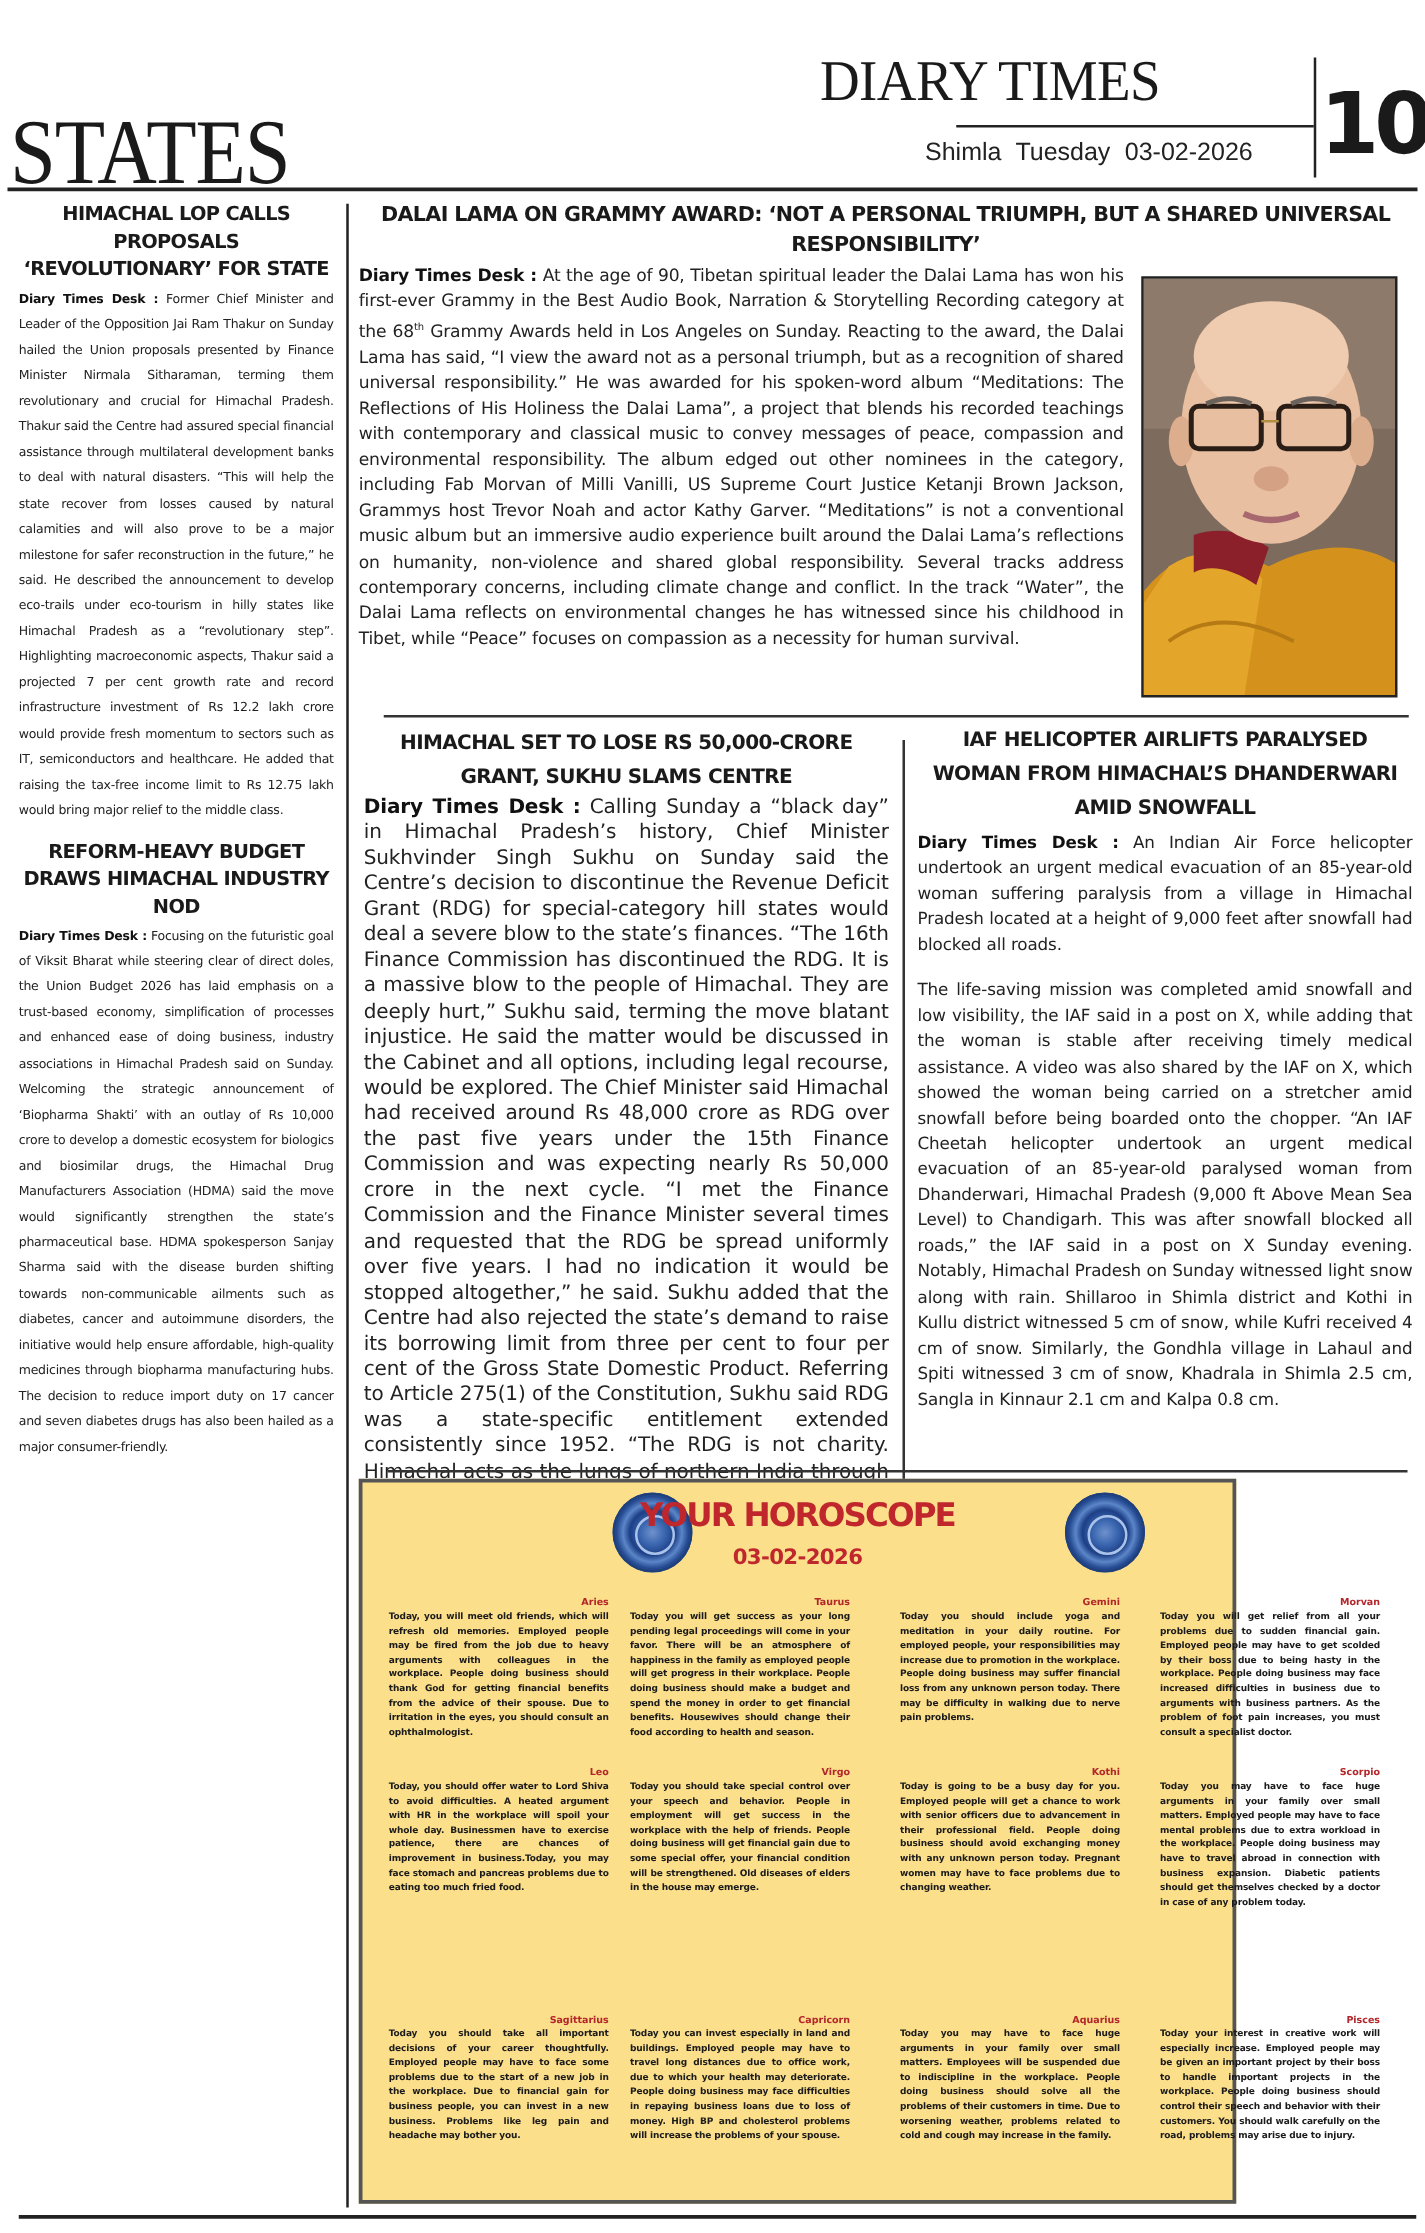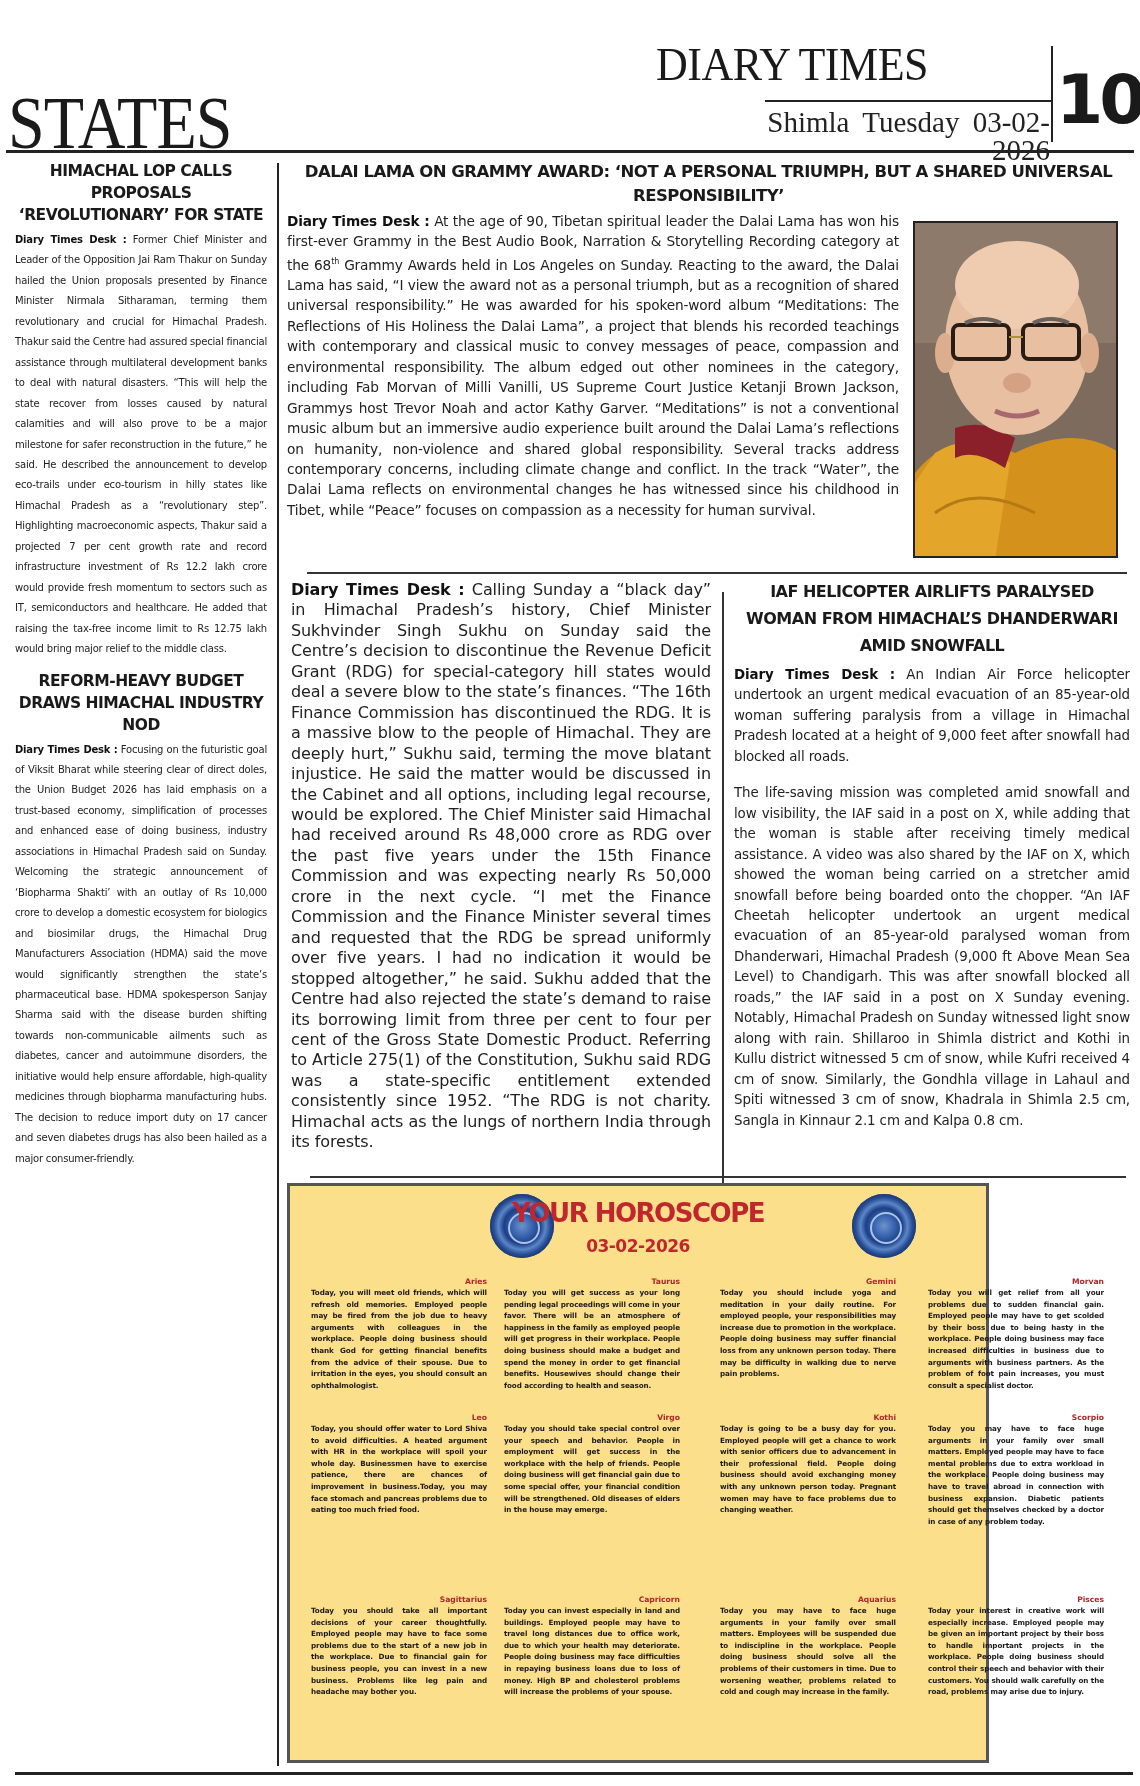--- a/index.html
+++ b/index.html
@@ -12,22 +12,22 @@
     font-family: "Liberation Serif", serif; font-size: 66px; letter-spacing: -1px;
     line-height: 66px; color: #1a1a1a; transform: scaleY(1.12); transform-origin: left top;
   }
   .paper-name {
     position: absolute; right: 212px; top: 40px; width: 400px; text-align: right;
     font-family: "Liberation Serif", serif; font-size: 44px; line-height: 48px; color: #1a1a1a;
     letter-spacing: -0.5px; transform: scaleY(1.05); transform-origin: right top;
   }
   .paper-rule { position: absolute; left: 765px; top: 100px; width: 286px; border-top: 2px solid #222; }
   .dateline {
-    position: absolute; left: 740px; top: 108px; width: 310px; text-align: right;
-    font-family: Liberation Serif, serif; font-size: 29px; line-height: 28px; color: #222; word-spacing: 6px;
+    position: absolute; left: 740px; top: 108px; width: 310px; 
+    font-family: Liberation Sans, sans-serif; font-size: 20px; line-height: 28px; color: #222; word-spacing: 6px;
   }
   .vrule-mast { position: absolute; left: 1051px; top: 46px; height: 96px; border-left: 2px solid #222; }
   .page-number {
     position: absolute; left: 1056px; top: 64px; font-family: "DejaVu Sans", sans-serif;
     font-weight: bold; font-size: 68px; line-height: 72px; letter-spacing: -4px; color: #1a1a1a;
   }
   .mast-rule { position: absolute; left: 6px; top: 150px; width: 1128px; border-top: 3px solid #222; }
 
   
   .headline {
@@ -102,21 +102,21 @@
 
   .sign { position: absolute; width: 176px; }
   .sign-name {
     font-family: "DejaVu Sans", sans-serif; font-weight: bold; font-size: 7.6px; line-height: 11px; color: #b3262a; text-align: right;
   }
   .sign-text {
     font-family: "DejaVu Sans", sans-serif; font-weight: bold; font-size: 7.2px; line-height: 11.6px;
     color: #1b1b1b; text-align: justify; letter-spacing: -0.1px;
   }
   .c1 { left: 21px; } .c2 { left: 214px; } .c3 { left: 430px; } .c4 { left: 638px; }
-  .r1 { top: 90px; } .r2 { top: 226px; } .r3 { top: 408px; }
+  .r1 { top: 90px; } .r2 { top: 226px; } .r3 { top: 424px; }
 
   .bottom-rule { position: absolute; left: 15px; top: 1772px; width: 1118px; border-top: 3px solid #222; }
 </style>
 </head>
 <body>
 
 <div class="section-title">STATES</div>
 <div class="paper-name">DIARY TIMES</div>
 <div class="paper-rule"></div>
 <div class="dateline">Shimla  Tuesday  03-02-2026</div>
@@ -159,20 +159,21 @@
     <path d="M50 100 Q68 92 86 100" stroke="#6b625c" stroke-width="4" fill="none"></path>
     <path d="M118 100 Q136 92 154 100" stroke="#6b625c" stroke-width="4" fill="none"></path>
     <ellipse cx="102" cy="160" rx="14" ry="10" fill="#d5a184"></ellipse>
     <path d="M80 188 Q102 198 124 188" stroke="#a7686f" stroke-width="5" fill="none"></path>
     <path d="M20 290 Q60 260 120 290" stroke="#b57a14" stroke-width="3" fill="none"></path>
   </svg>
 </div>
 <div class="rule-mid"></div>
 
 <article class="rdg">
+  <h2 class="headline">HIMACHAL SET TO LOSE RS 50,000-CRORE GRANT, SUKHU SLAMS CENTRE</h2>
   <p class="body"><span class="byline">Diary Times Desk :</span><span> Calling Sunday a “black day” in Himachal Pradesh’s history, Chief Minister Sukhvinder Singh Sukhu on Sunday said the Centre’s decision to discontinue the Revenue Deficit Grant (RDG) for special-category hill states would deal a severe blow to the state’s finances. “The 16th Finance Commission has discontinued the RDG. It is a massive blow to the people of Himachal. They are deeply hurt,” Sukhu said, terming the move blatant injustice. He said the matter would be discussed in the Cabinet and all options, including legal recourse, would be explored. The Chief Minister said Himachal had received around Rs 48,000 crore as RDG over the past five years under the 15th Finance Commission and was expecting nearly Rs 50,000 crore in the next cycle. “I met the Finance Commission and the Finance Minister several times and requested that the RDG be spread uniformly over five years. I had no indication it would be stopped altogether,” he said. Sukhu added that the Centre had also rejected the state’s demand to raise its borrowing limit from three per cent to four per cent of the Gross State Domestic Product. Referring to Article 275(1) of the Constitution, Sukhu said RDG was a state-specific entitlement extended consistently since 1952. “The RDG is not charity. Himachal acts as the lungs of northern India through its forests.</span></p>
 </article>
 <div class="vrule-mid"></div>
 
 <article class="iaf">
   <h2 class="headline">IAF HELICOPTER AIRLIFTS PARALYSED WOMAN FROM HIMACHAL’S DHANDERWARI AMID SNOWFALL</h2>
   <div class="body">
     <p><span class="byline">Diary Times Desk :</span><span> An Indian Air Force helicopter undertook an urgent medical evacuation of an 85-year-old woman suffering paralysis from a village in Himachal Pradesh located at a height of 9,000 feet after snowfall had blocked all roads.</span></p>
     <p>The life-saving mission was completed amid snowfall and low visibility, the IAF said in a post on X, while adding that the woman is stable after receiving timely medical assistance. A video was also shared by the IAF on X, which showed the woman being carried on a stretcher amid snowfall before being boarded onto the chopper. “An IAF Cheetah helicopter undertook an urgent medical evacuation of an 85-year-old paralysed woman from Dhanderwari, Himachal Pradesh (9,000 ft Above Mean Sea Level) to Chandigarh. This was after snowfall blocked all roads,” the IAF said in a post on X Sunday evening. Notably, Himachal Pradesh on Sunday witnessed light snow along with rain. Shillaroo in Shimla district and Kothi in Kullu district witnessed 5 cm of snow, while Kufri received 4 cm of snow. Similarly, the Gondhla village in Lahaul and Spiti witnessed 3 cm of snow, Khadrala in Shimla 2.5 cm, Sangla in Kinnaur 2.1 cm and Kalpa 0.8 cm.</p>
   </div>

